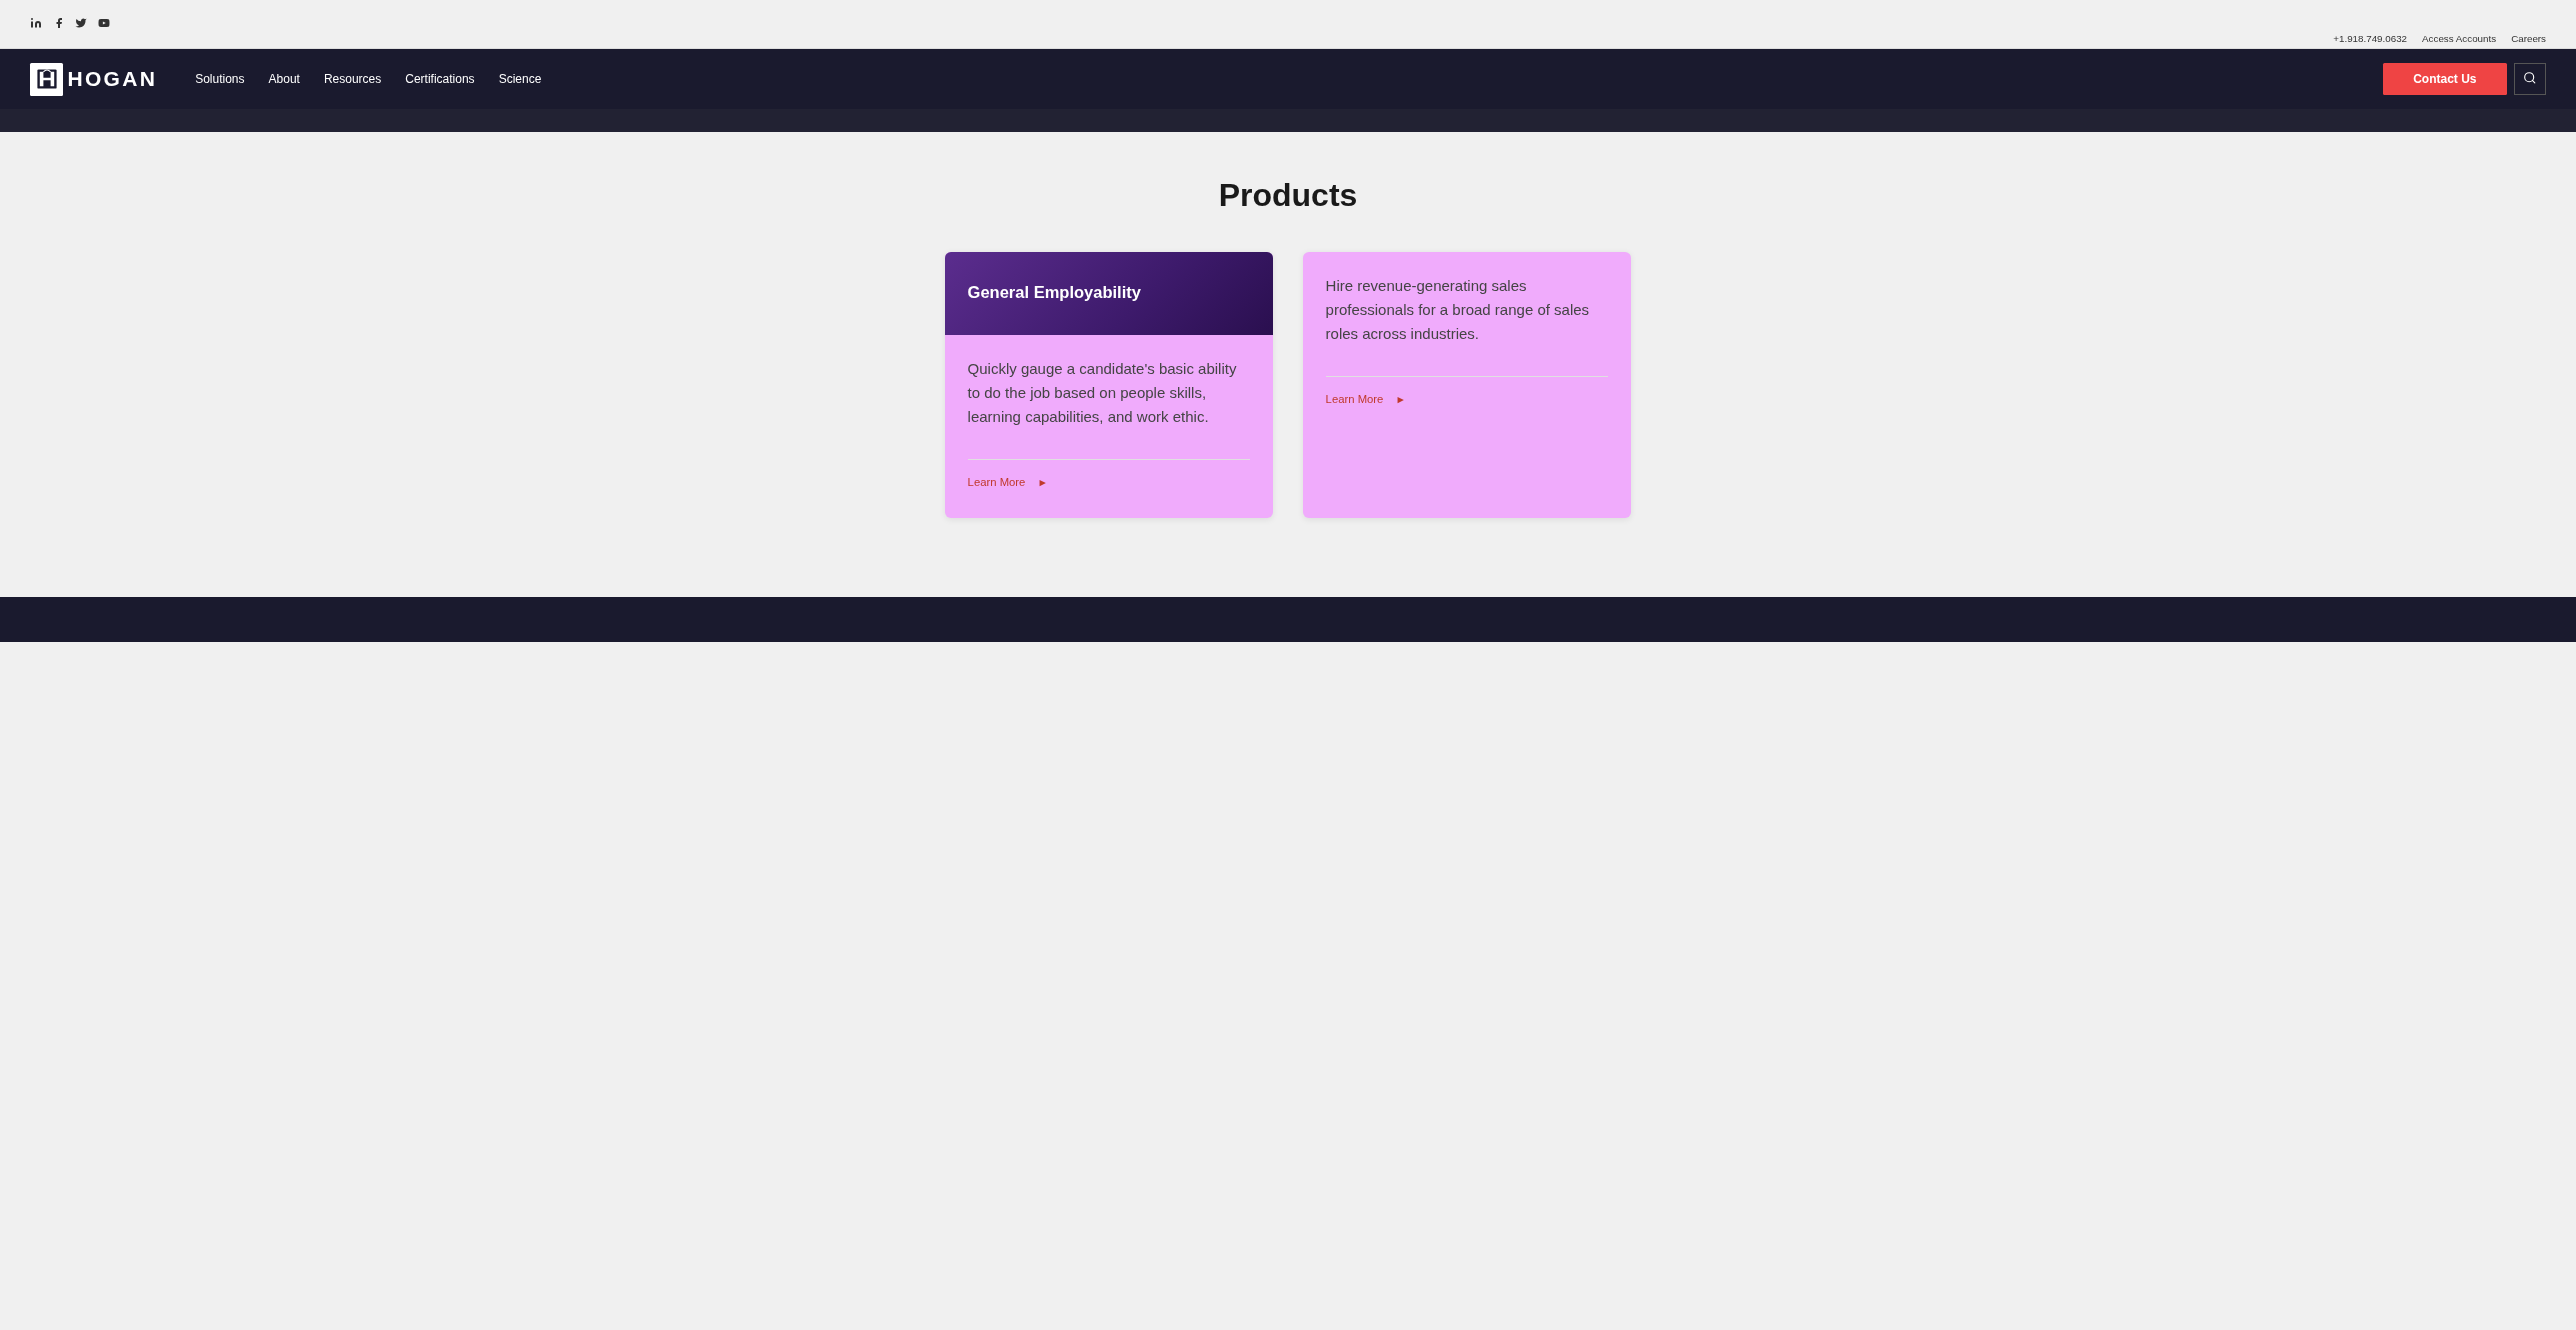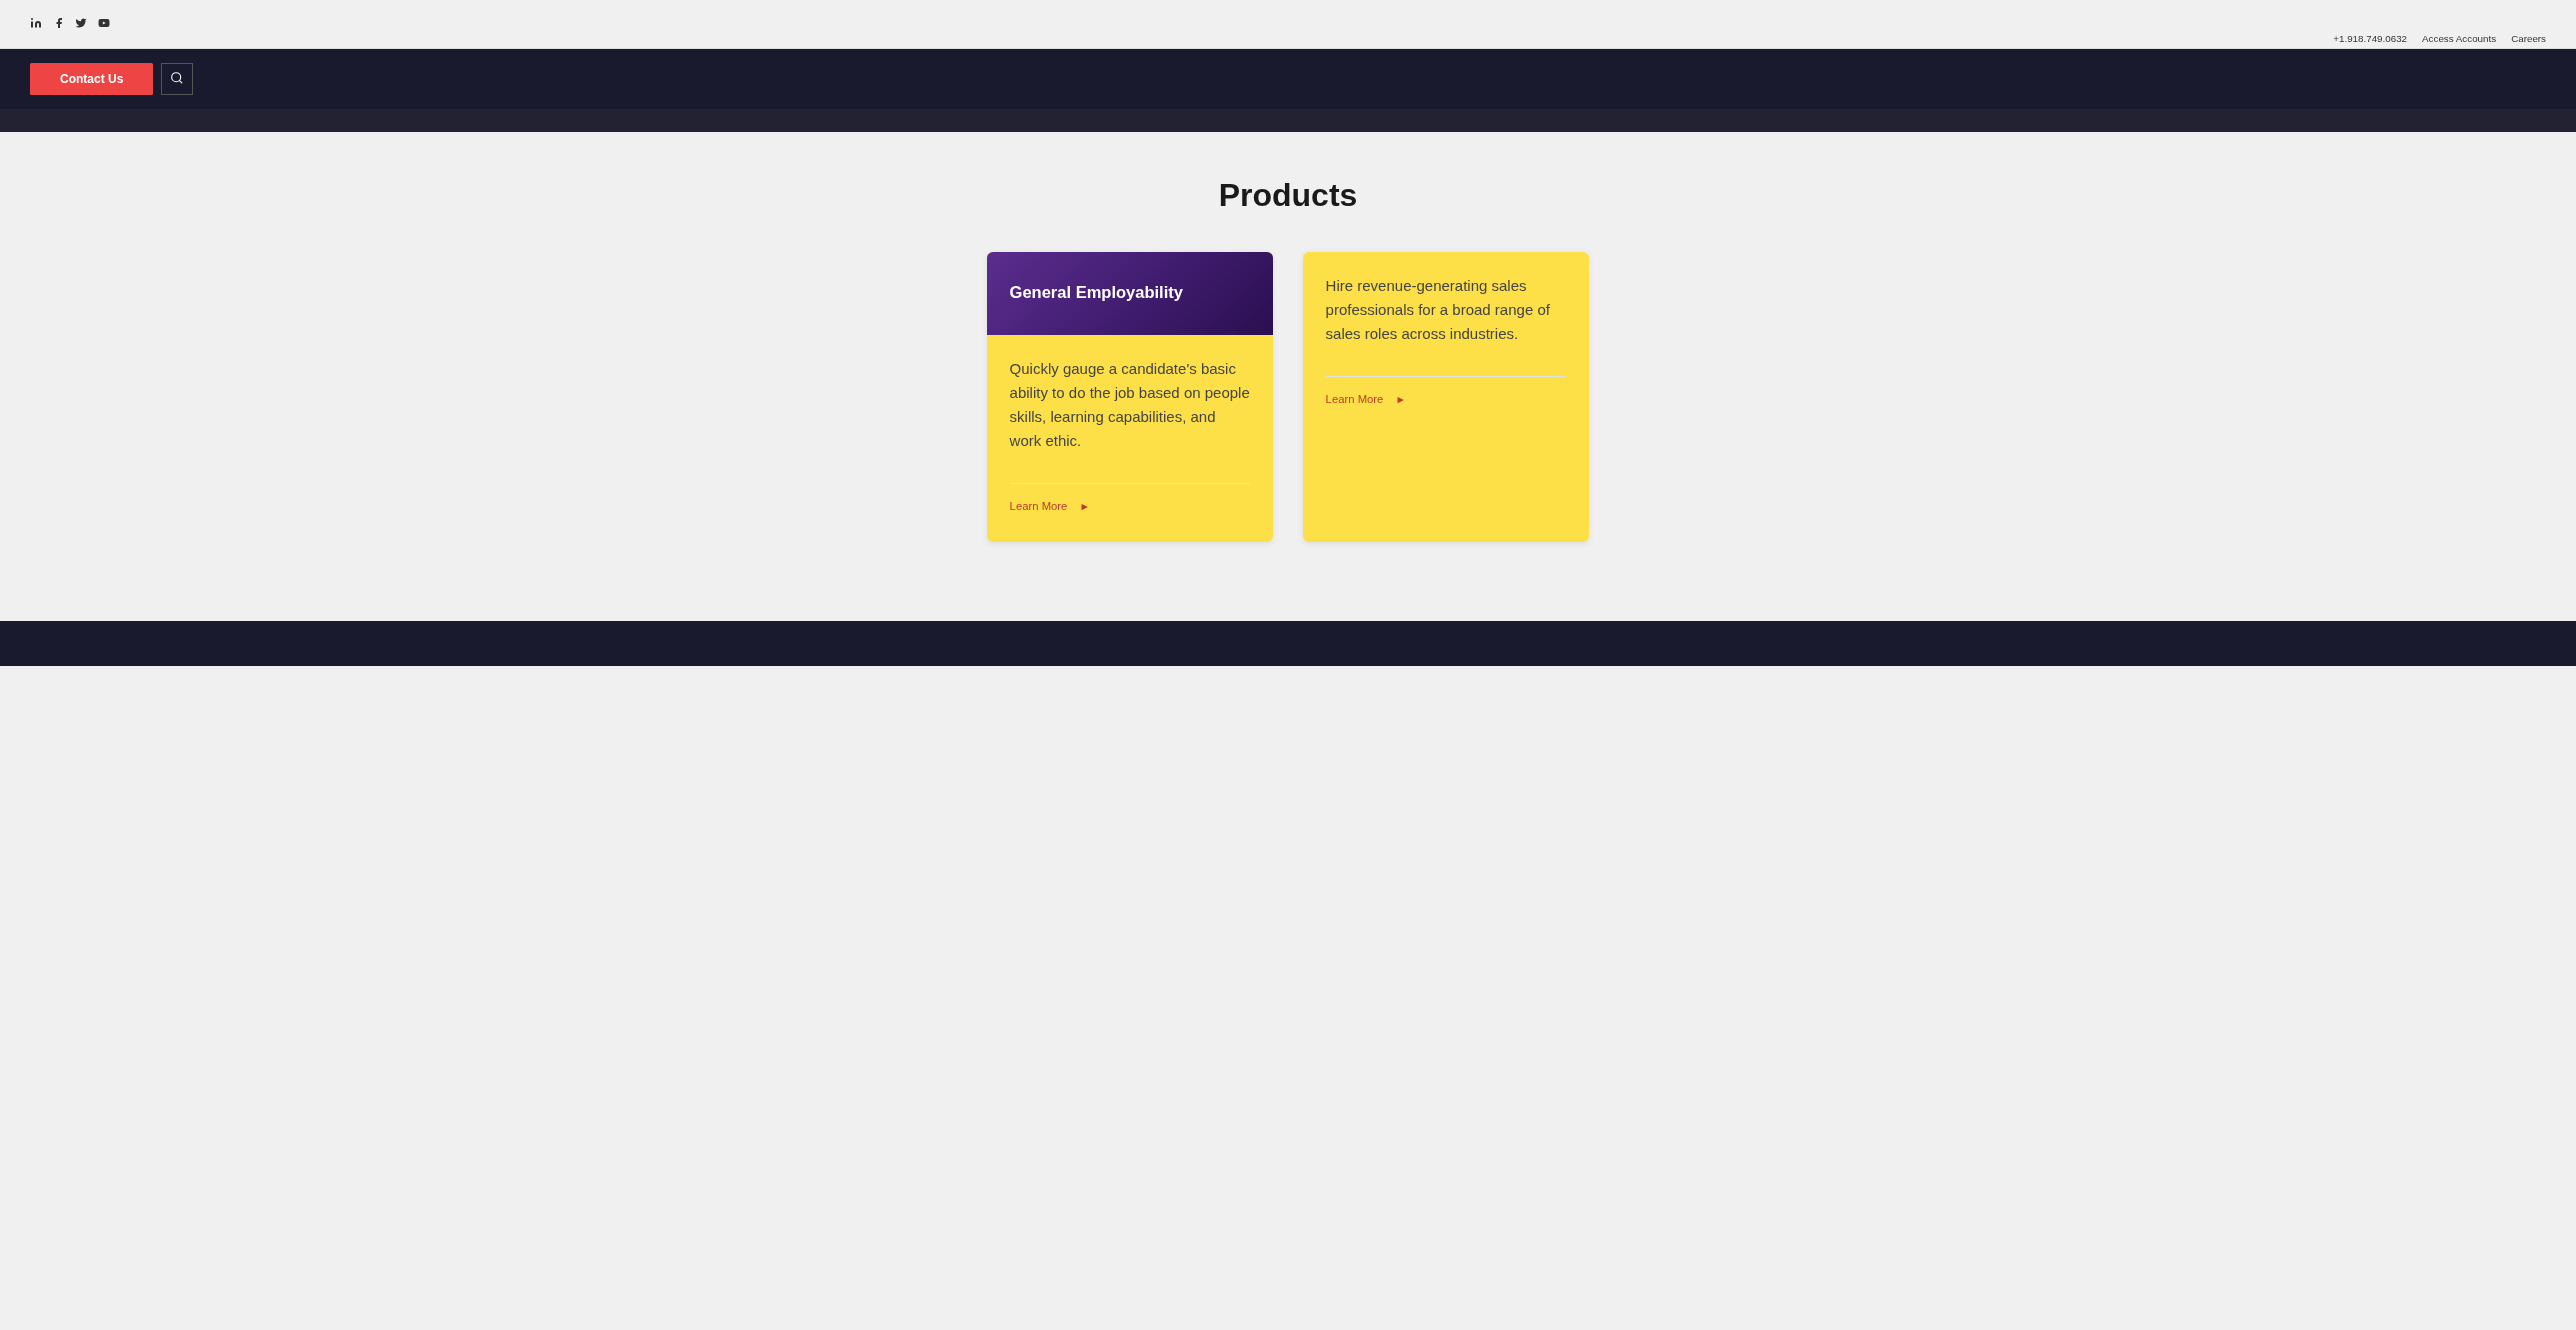--- a/index.html
+++ b/index.html
@@ -159,24 +159,24 @@
 
     .cards-container {
       display: flex;
       justify-content: center;
       gap: 30px;
       max-width: 902px;
       margin: 0 auto;
     }
 
     .card {
-      background: #fde047;
+      background: #f0abfc;
       border-radius: 6px;
       overflow: hidden;
-      width: 286px;
+      width: 328px;
       box-shadow: 0 1.5px 6px rgba(0,0,0,0.08);
     }
 
     .card-header {
       background: linear-gradient(135deg, #5b2d8e 0%, #3d1a6b 60%, #2a0f4f 100%);
       padding: 30px 22.6px;
       min-height: 83px;
       display: flex;
       align-items: center;
     }
@@ -272,20 +272,39 @@
     </a>
   </div>
   <div class="top-bar-links">
     <span>+1.918.749.0632</span>
     <a href="#">Access Accounts</a>
     <a href="#">Careers</a>
   </div>
 </div>
 
 <nav class="navbar">
+  <div class="nav-left">
+    <div class="logo">
+      <div class="logo-icon">
+        <svg viewBox="0 0 40 40" xmlns="http://www.w3.org/2000/svg" fill="#1a1a2e">
+          <rect x="4" y="4" width="32" height="32" rx="2" fill="#1a1a2e"></rect>
+          <path d="M8 32V8h6v10h12V8h6v24h-6V22H14v10H8z" fill="white"></path>
+          <path d="M14 8 Q20 2 26 8" stroke="white" stroke-width="2" fill="none"></path>
+        </svg>
+      </div>
+      <span class="logo-text">HOGAN</span>
+    </div>
+    <ul class="nav-links">
+      <li><a href="#">Solutions</a></li>
+      <li><a href="#">About</a></li>
+      <li><a href="#">Resources</a></li>
+      <li><a href="#">Certifications</a></li>
+      <li><a href="#">Science</a></li>
+    </ul>
+  </div>
   <div class="nav-right">
     <button class="contact-btn">Contact Us</button>
     <button class="search-btn">
       <span class="search-icon">
         <svg viewBox="0 0 24 24" xmlns="http://www.w3.org/2000/svg" fill="white">
           <circle cx="11" cy="11" r="8" stroke="white" stroke-width="2" fill="none"></circle>
           <line x1="21" y1="21" x2="16.65" y2="16.65" stroke="white" stroke-width="2" stroke-linecap="round"></line>
         </svg>
       </span>
     </button>

